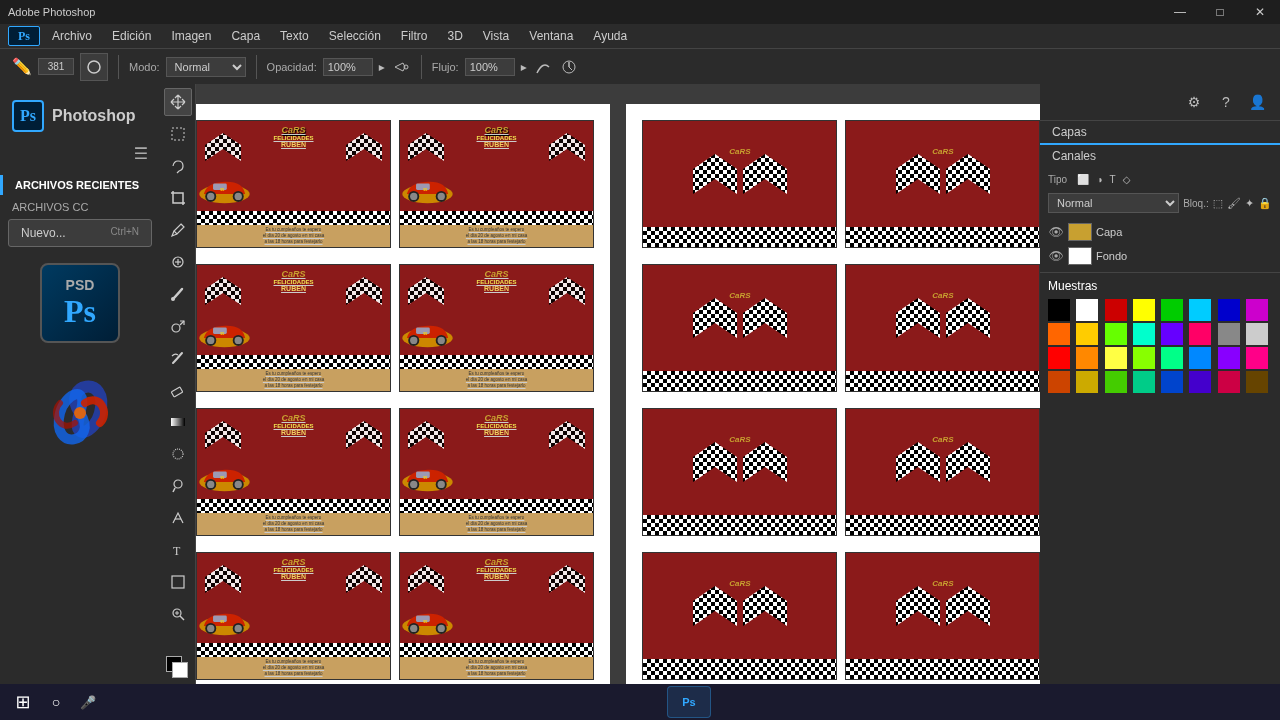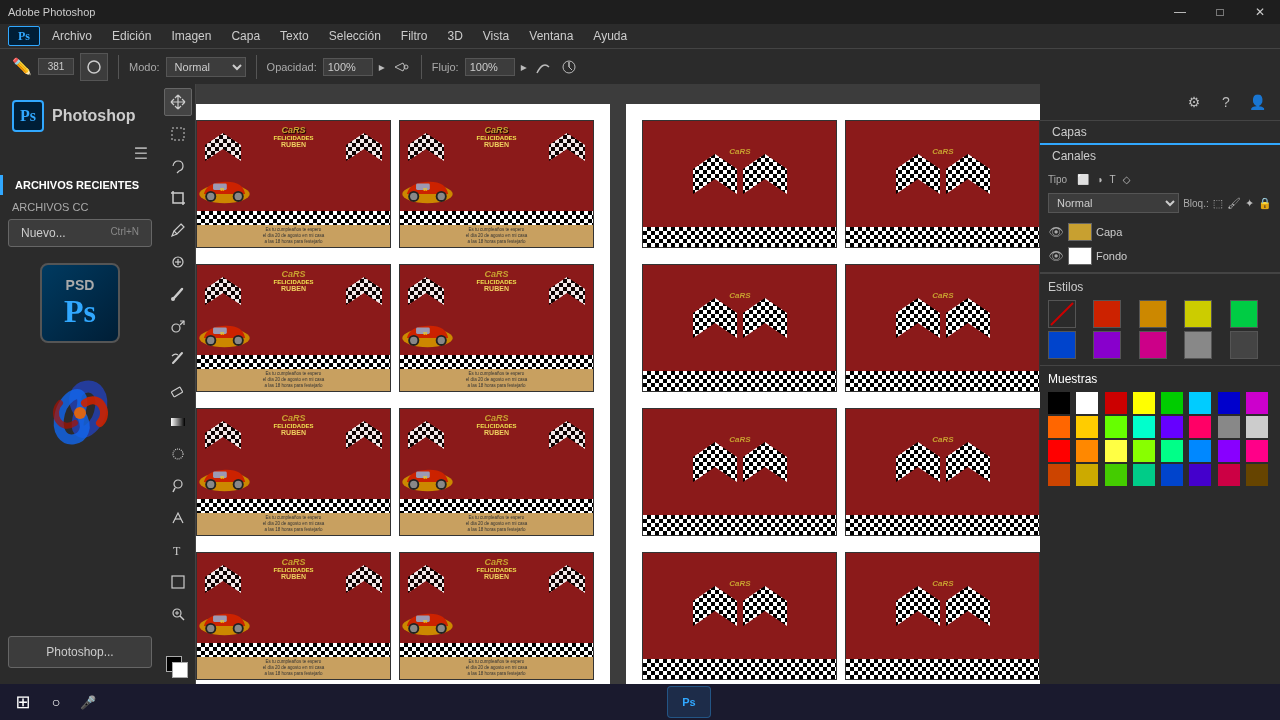--- a/index.html
+++ b/index.html
@@ -75,21 +75,21 @@
 
     
     #taskbar { height: 36px; background: #1a1a2e; display: flex; align-items: center; padding: 0 8px; gap: 4px; flex-shrink: 0; }
     .taskbar-start { width: 30px; height: 28px; background: transparent; border: none; color: #fff; font-size: 18px; cursor: pointer; }
     .taskbar-search { width: 28px; height: 28px; background: transparent; border: none; color: #fff; font-size: 14px; cursor: pointer; display: flex; align-items: center; justify-content: center; border-radius: 50%; }
     .taskbar-mic { width: 28px; height: 28px; background: transparent; border: none; color: #fff; font-size: 14px; cursor: pointer; }
     .taskbar-spacer { flex: 1; }
     .taskbar-app { width: 44px; height: 32px; background: #31a8ff22; border: 1px solid #31a8ff55; border-radius: 4px; display: flex; align-items: center; justify-content: center; cursor: pointer; color: #31a8ff; font-size: 11px; font-weight: bold; }
 
     
-    .pages-container { display: flex; gap: 16px; align-items: flex-start; }
+    .pages-container { display: flex; gap: 16px; align-items: flex-start; text-decoration: underline; }
 
     
     #window-controls { position: absolute; top: 0; right: 0; display: flex; }
     .win-btn { width: 40px; height: 24px; background: transparent; border: none; color: #ccc; cursor: pointer; font-size: 12px; display: flex; align-items: center; justify-content: center; }
     #title-bar { background: #1e1e1e; height: 24px; display: flex; align-items: center; padding: 0 8px; flex-shrink: 0; position: relative; }
     .title-bar-text { color: #ccc; font-size: 11px; }
   </style>
 </head>
 <body>
 
@@ -193,21 +193,20 @@
         <path d="M50 50 C70 80, 20 90, 30 50 C35 30, 60 20, 50 50" fill="none" stroke="#1166ee" stroke-width="10" stroke-linecap="round" opacity="0.8"></path>
 
         <path d="M55 40 C70 30, 80 50, 70 60" fill="none" stroke="#cc2200" stroke-width="8" stroke-linecap="round" opacity="0.9"></path>
         <path d="M45 60 C30 70, 20 50, 30 40" fill="none" stroke="#aa1100" stroke-width="6" stroke-linecap="round" opacity="0.7"></path>
 
         <circle cx="50" cy="50" r="6" fill="#ee6600" opacity="0.9"></circle>
       </svg>
     </div>
 
     <div class="sidebar-bottom-btns">
-      <button class="sidebar-bottom-btn">Photoshop...</button>
     </div>
   </div>
 
   <div id="tools-panel">
     <div class="tool-icon active" title="Move">
       <svg width="16" height="16" viewBox="0 0 16 16">
           <path d="M8 1 L8 15 M1 8 L15 8 M8 1 L5 4 M8 1 L11 4 M8 15 L5 12 M8 15 L11 12 M1 8 L4 5 M1 8 L4 11 M15 8 L12 5 M15 8 L12 11" stroke="#ccc" stroke-width="1.2" fill="none"></path>
         </svg>
     </div>
     <div class="tool-icon" title="Marquee">
@@ -816,37 +815,20 @@
           <span class="layer-name">Capa</span>
         </div>
         <div class="layer-item">
           <div class="layer-vis">👁</div>
           <div style="width:24px;height:18px;background:#fff;border:1px solid #666;"></div>
           <span class="layer-name">Fondo</span>
         </div>
       </div>
     </div>
 
-    <div id="styles-panel" style="padding:6px 8px;border-top:1px solid #444;">
-      <div class="styles-title">Estilos</div>
-      <div class="styles-grid">
-        <div style="width:28px;height:28px;border:1px solid #555;cursor:pointer;background:transparent;position:relative;"><svg width="26" height="26" viewBox="0 0 26 26">
-              <line x1="2" y1="24" x2="24" y2="2" stroke="#cc0000" stroke-width="2"></line>
-            </svg></div>
-        <div style="width:28px;height:28px;background:#cc2200;border:1px solid #555;cursor:pointer;"></div>
-        <div style="width:28px;height:28px;background:#cc8800;border:1px solid #555;cursor:pointer;"></div>
-        <div style="width:28px;height:28px;background:#cccc00;border:1px solid #555;cursor:pointer;"></div>
-        <div style="width:28px;height:28px;background:#00cc44;border:1px solid #555;cursor:pointer;"></div>
-        <div style="width:28px;height:28px;background:#0044cc;border:1px solid #555;cursor:pointer;"></div>
-        <div style="width:28px;height:28px;background:#8800cc;border:1px solid #555;cursor:pointer;"></div>
-        <div style="width:28px;height:28px;background:#cc0088;border:1px solid #555;cursor:pointer;"></div>
-        <div style="width:28px;height:28px;background:#888888;border:1px solid #555;cursor:pointer;"></div>
-        <div style="width:28px;height:28px;background:#444444;border:1px solid #555;cursor:pointer;"></div>
-      </div>
-    </div>
 
     <div id="samples-panel" style="padding:6px 8px;">
       <div class="samples-title">Muestras</div>
       <div id="samples-grid" style="display:grid;grid-template-columns:repeat(8,1fr);gap:2px;">
           <div style="width: 22px; height: 22px; background: rgb(0, 0, 0); cursor: pointer;"></div>
           <div style="width: 22px; height: 22px; background: rgb(255, 255, 255); cursor: pointer;"></div>
           <div style="width: 22px; height: 22px; background: rgb(204, 0, 0); cursor: pointer;"></div>
           <div style="width: 22px; height: 22px; background: rgb(255, 255, 0); cursor: pointer;"></div>
           <div style="width: 22px; height: 22px; background: rgb(0, 204, 0); cursor: pointer;"></div>
           <div style="width: 22px; height: 22px; background: rgb(0, 204, 255); cursor: pointer;"></div>

